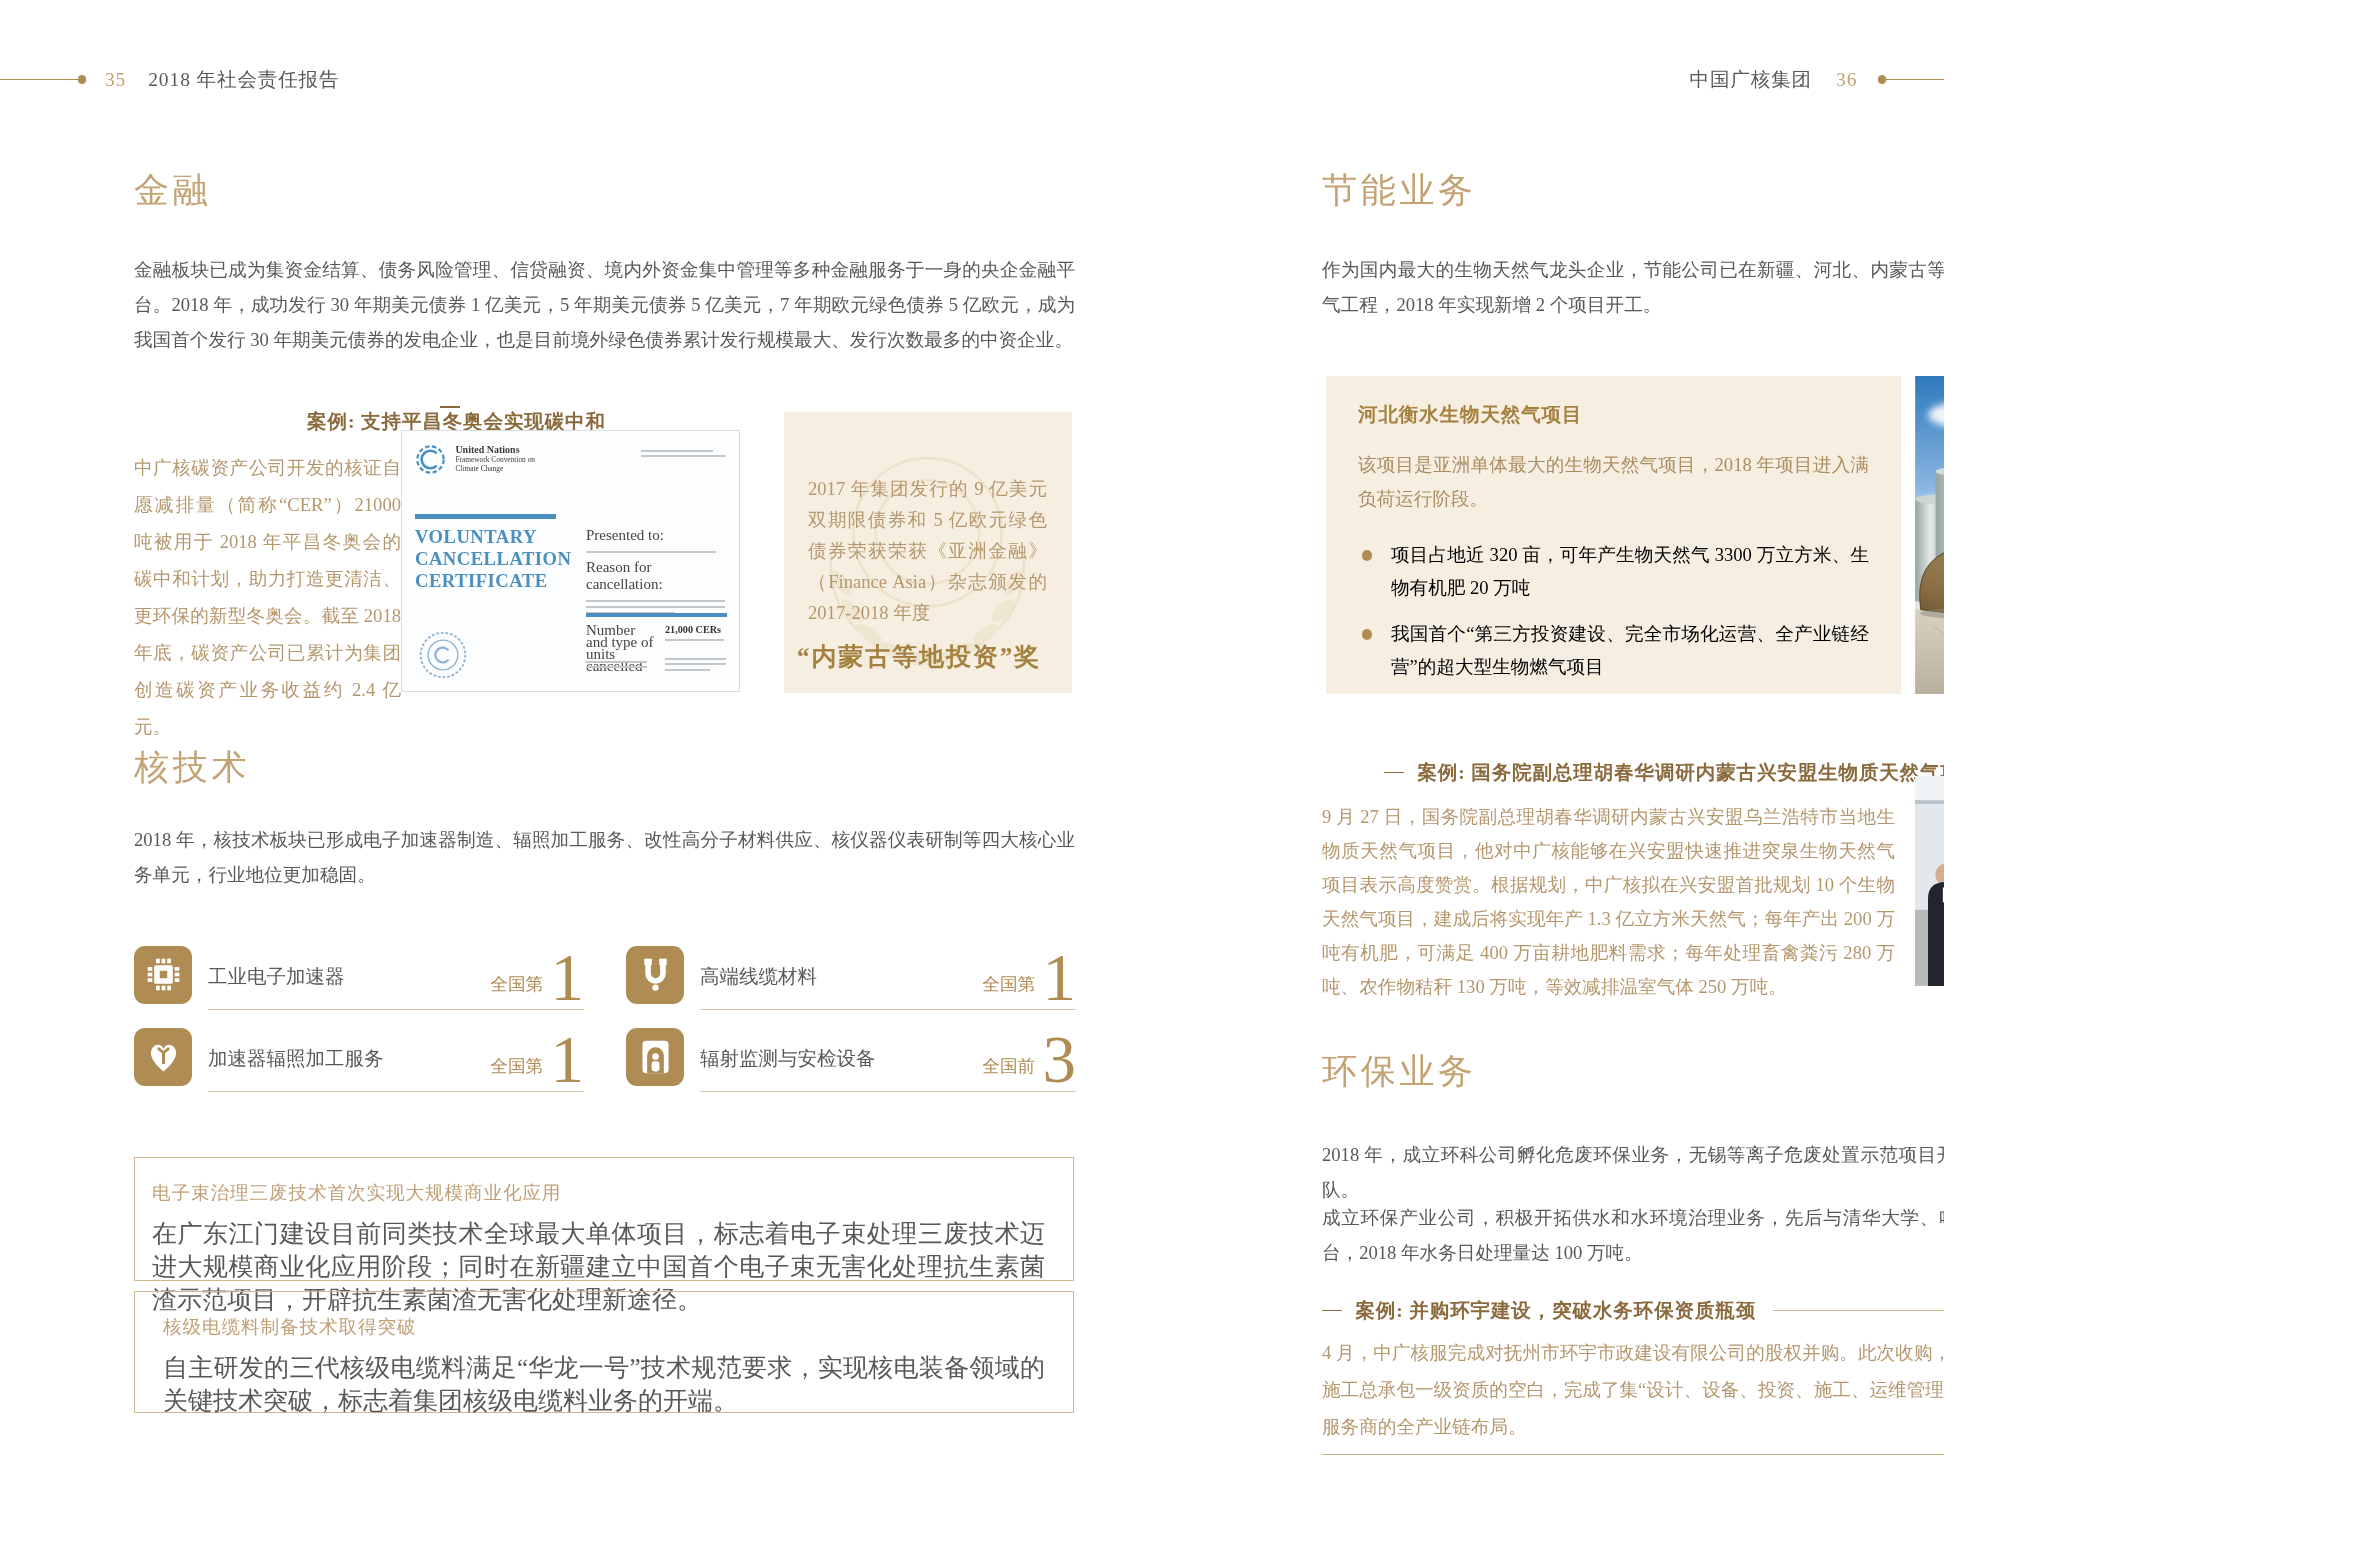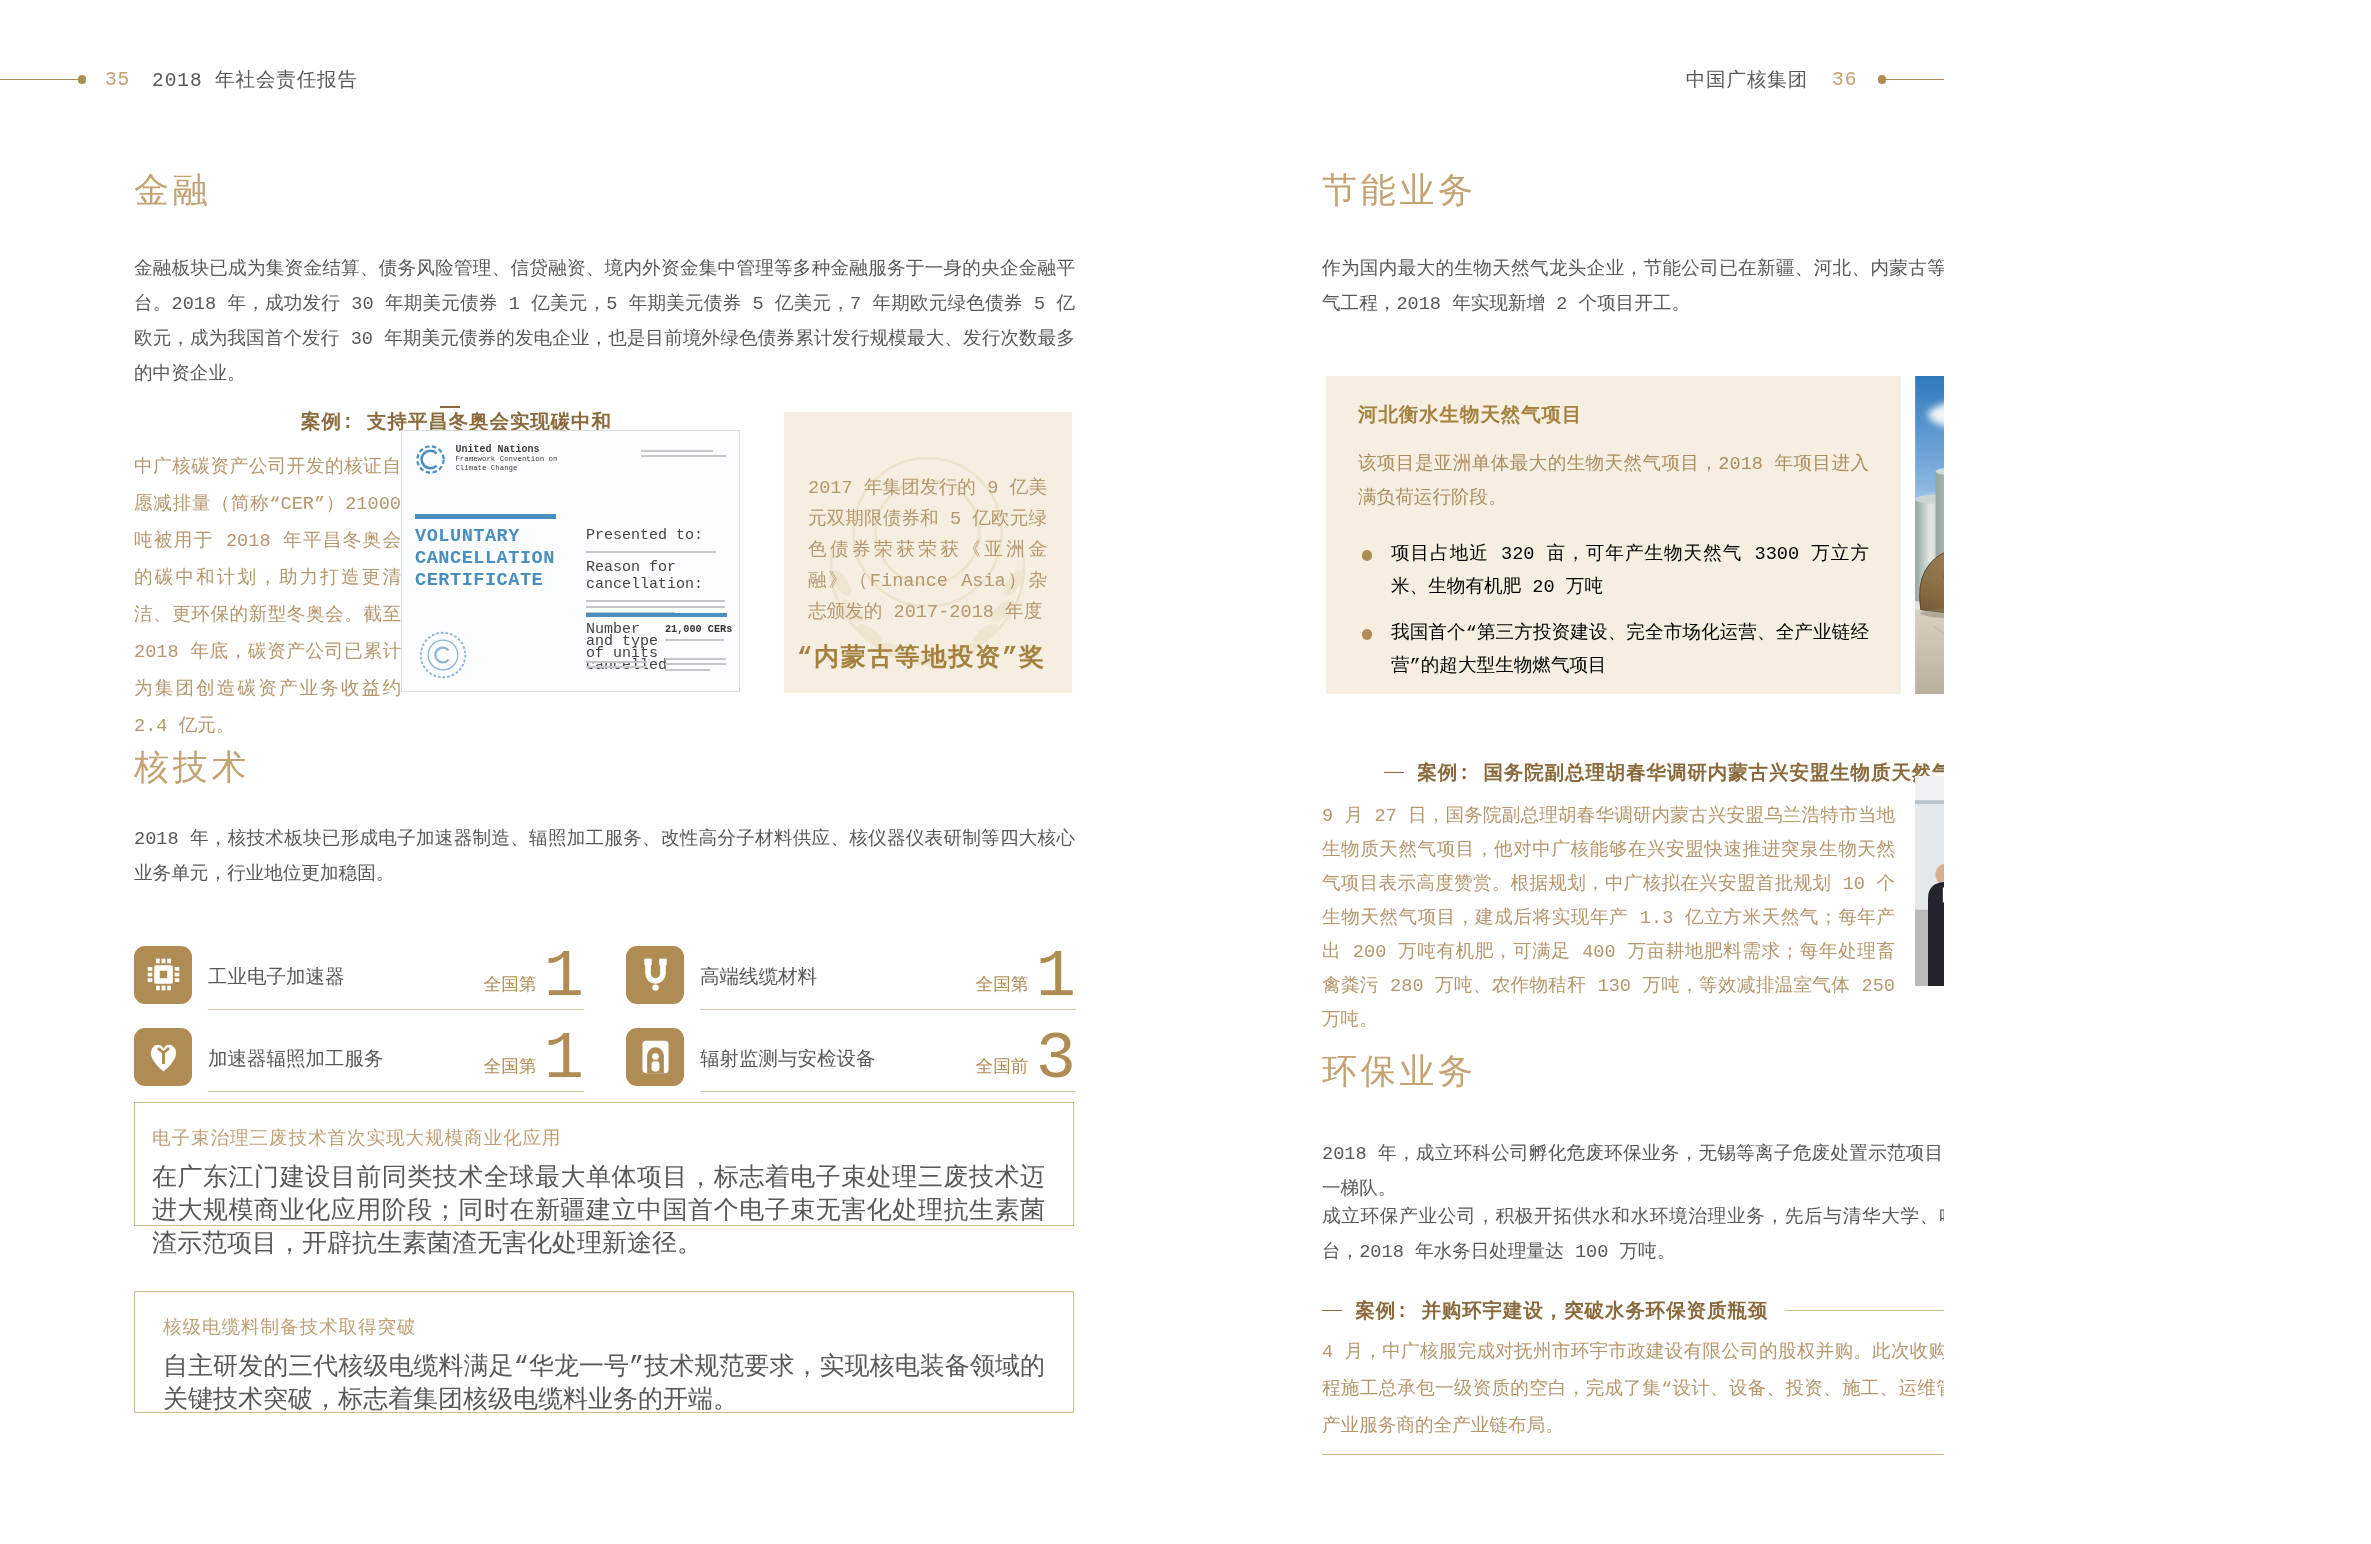--- a/index.html
+++ b/index.html
@@ -1,18 +1,18 @@
 <!DOCTYPE html>
 <html style="font-size:15px"><head>
 <meta charset="utf-8">
 <style>
   html,body{margin:0;padding:0;background:#ffffff;}
   .sheet{
     position:relative;width:1944px;height:1544px;background:#ffffff;overflow:hidden;
-    font-family:Liberation Mono, monospace;color:#595757;
+    font-family:Liberation Serif, serif;color:#595757;
   }
   .abs{position:absolute;}
   
   .hdr{display:flex;align-items:center;font-size:19.5px;}
   .hdr-line{height:1.9px;background:#b08c55;}
   .hdr-dot{width:8.3px;height:8.3px;border-radius:50%;background:#b08c55;}
   .pagenum{color:#c3a273;letter-spacing:0.9px;}
   .hdr-title{color:#595757;letter-spacing:0.9px;}
   
   .sec-title{font-size:35px;color:#c3a273;letter-spacing:3.7px;}
@@ -239,21 +239,21 @@
       <div class="stat-body">
         <span class="stat-label">辐射监测与安检设备</span>
         <span class="stat-rank">
           <span class="stat-prefix">全国前</span>
           <span class="stat-value">3</span>
         </span>
       </div>
     </div>
   </div>
 
-  <div class="abs hl-box" style="left:134px;top:1102px;width:940px;height:124px;padding-left:17px;">
+  <div class="abs hl-box" style="left:134px;top:1157px;width:940px;height:124px;padding-left:17px;">
     <div class="hl-title">电子束治理三废技术首次实现大规模商业化应用</div>
     <div class="hl-body">在广东江门建设目前同类技术全球最大单体项目，标志着电子束处理三废技术迈进大规模商业化应用阶段；同时在新疆建立中国首个电子束无害化处理抗生素菌渣示范项目，开辟抗生素菌渣无害化处理新途径。</div>
   </div>
   <div class="abs hl-box" style="left:134px;top:1291px;width:940px;height:122px;">
     <div class="hl-title">核级电缆料制备技术取得突破</div>
     <div class="hl-body">自主研发的三代核级电缆料满足“华龙一号”技术规范要求，实现核电装备领域的关键技术突破，标志着集团核级电缆料业务的开端。</div>
   </div>
 
   <div class="abs sec-title" style="left:1322px;top:167px;">节能业务</div>
   <div class="abs para" style="left:1322px;top:252px;width:1002px;">作为国内最大的生物天然气龙头企业，节能公司已在新疆、河北、内蒙古等地投资、建设、运营多个规模化大型生物天然气工程，2018 年实现新增 2 个项目开工。</div>

